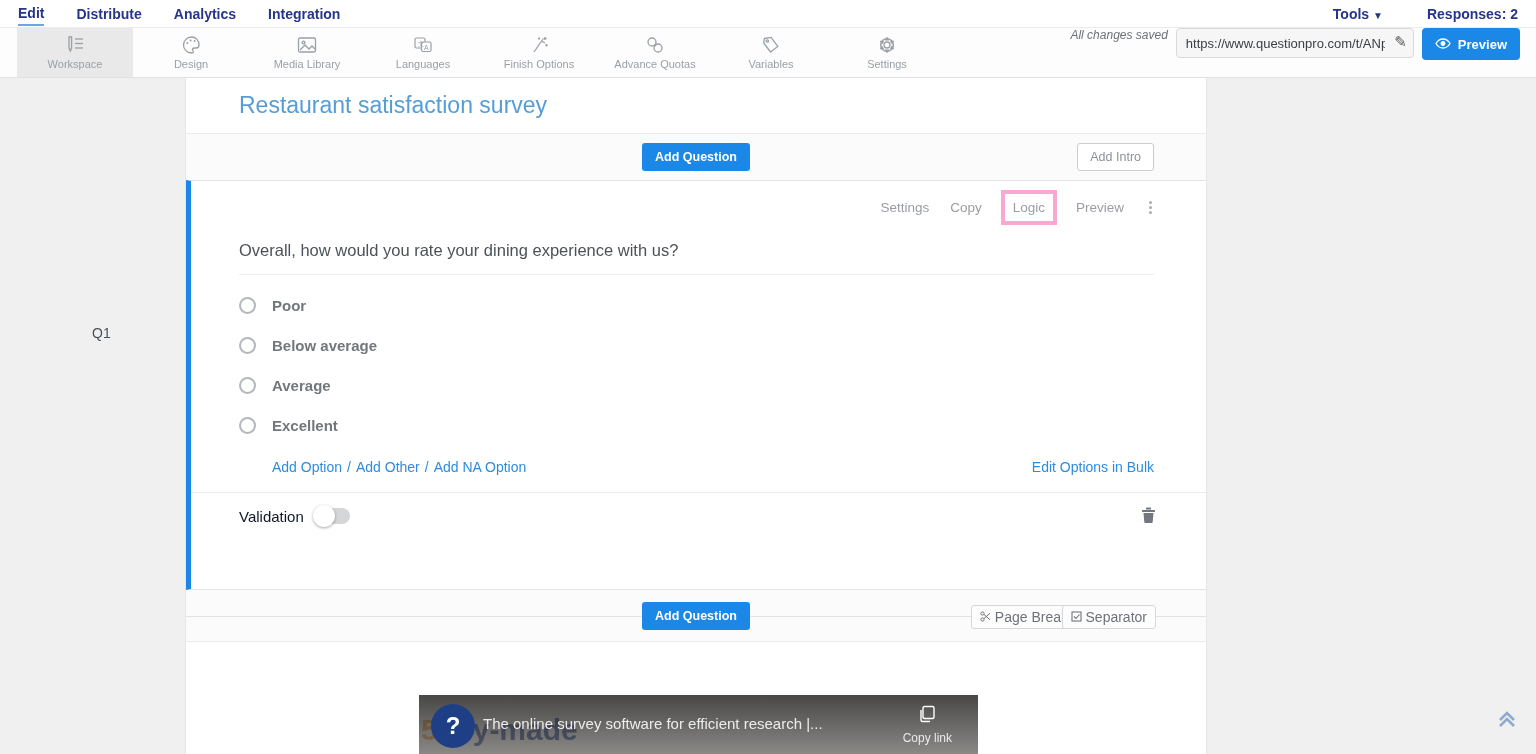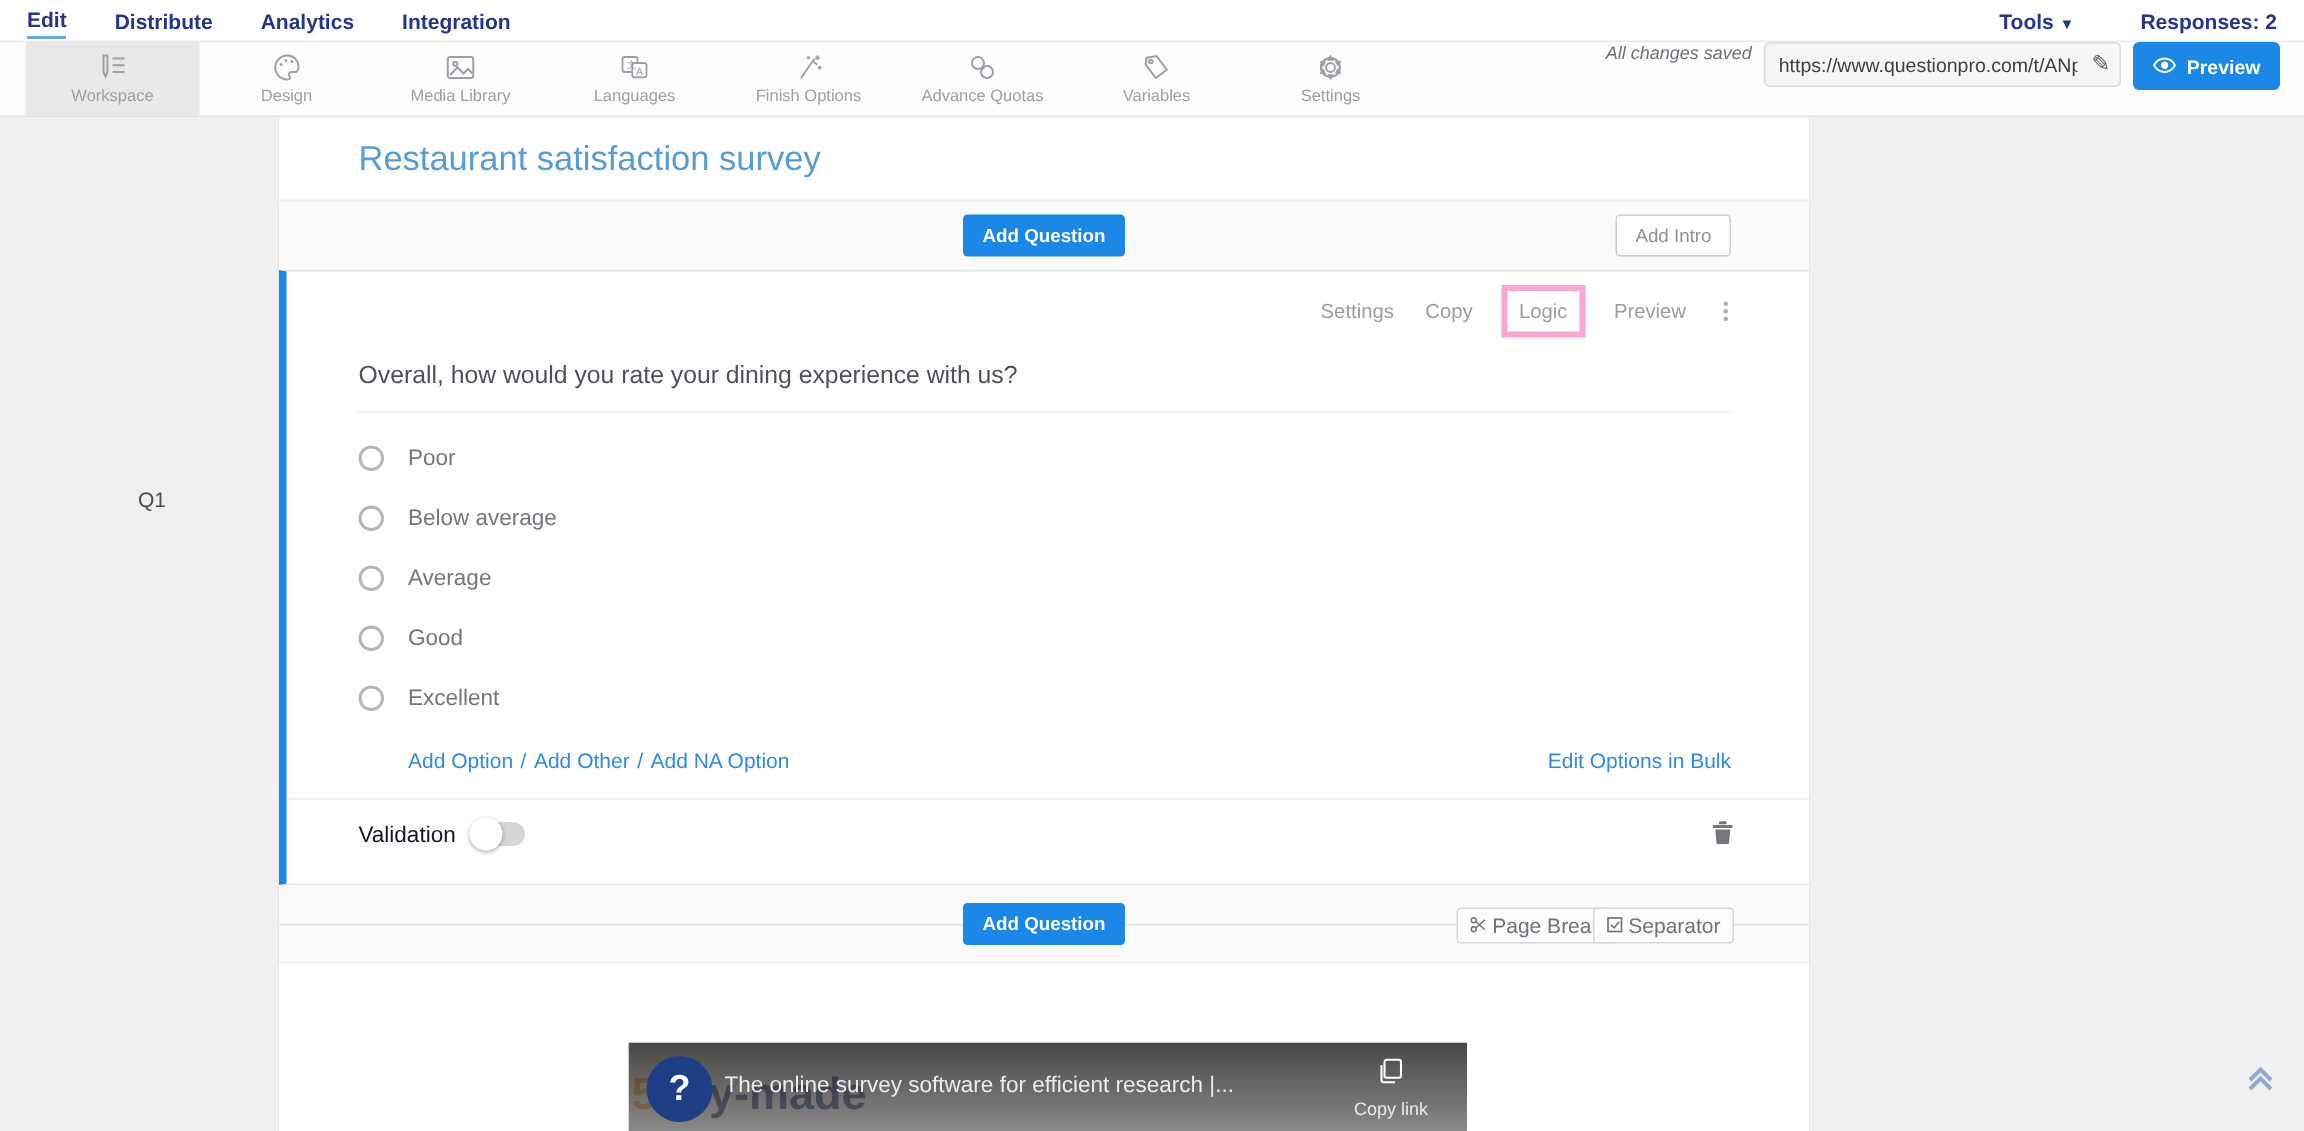--- a/index.html
+++ b/index.html
@@ -61,21 +61,21 @@
   .card-actions { display:flex; justify-content:flex-end; align-items:center; gap:21px;
     padding:15px 50px 0 0; }
   .action-link { font-size:13.5px; color:#9a9da2; cursor:pointer; }
   .action-link.annotated { border:4px solid #f9a8d4; padding:6px 8px; margin:-6px -2px; }
   .kebab { display:flex; flex-direction:column; gap:2px; padding:2px 4px; cursor:pointer; }
   .kebab i { width:3px; height:3px; border-radius:50%; background:#a9adb2; }
 
   .qtext { font-size:16.5px; color:#4c5257; padding:22px 0 0 48px; }
   .qtext-divider { border:none; border-top:1px solid #efefef; margin:14px 52px 0 48px; }
 
-  .options { padding:10px 3px 0 48px; }
+  .options { padding:10px 3px 0 48px;font-weight:bold; }
   .option-row { display:flex; align-items:center; height:40px; cursor:default; }
   .radio { width:17px; height:17px; border:2px solid #b4b8bc; border-radius:50%;
     background:#fff; flex:none; cursor:pointer; }
   .option-label { font-size:15px; color:#72777c; margin-left:16px; }
 
   .links-row { display:flex; align-items:center; padding:14px 52px 0 81px; }
   .blue-link { font-size:14px; color:#2d8ce0; cursor:pointer; }
   .link-sep { font-size:14px; color:#2d8ce0; margin:0 5px; }
   .links-spacer { flex:1; }
 
@@ -281,24 +281,20 @@
           <span class="radio"></span>
           <span class="option-label">Poor</span>
         </div>
         <div class="option-row">
           <span class="radio"></span>
           <span class="option-label">Below average</span>
         </div>
         <div class="option-row">
           <span class="radio"></span>
           <span class="option-label">Average</span>
-        </div>
-        <div class="option-row">
-          <span class="radio"></span>
-          <span class="option-label">Good</span>
         </div>
         <div class="option-row">
           <span class="radio"></span>
           <span class="option-label">Excellent</span>
         </div>
       </div>
 
       <div class="links-row">
         <span class="blue-link">Add Option</span>
         <span class="link-sep">/</span>

